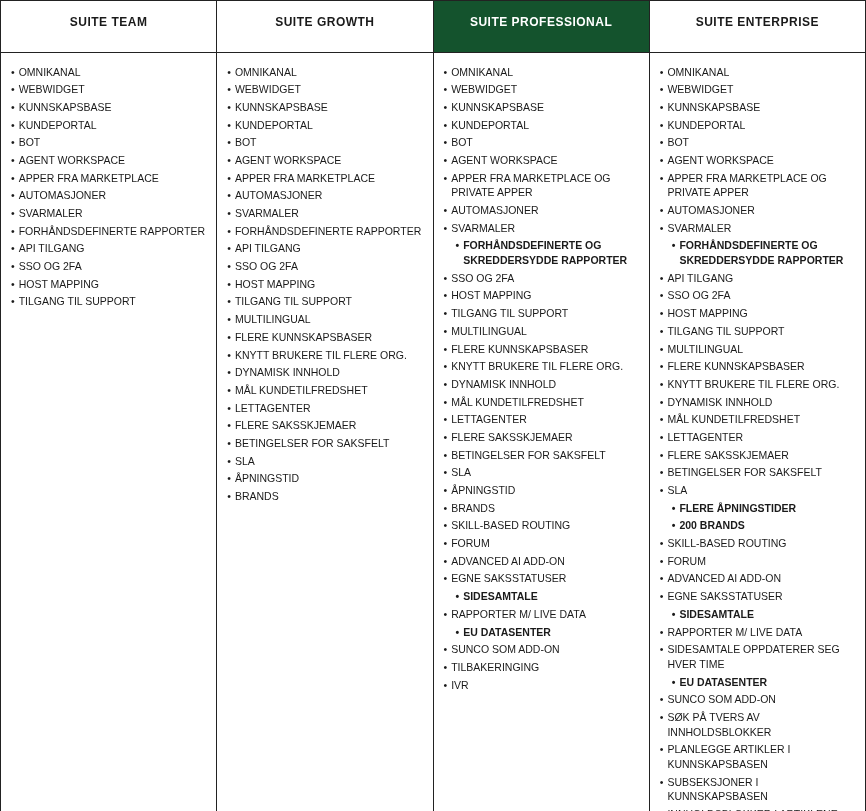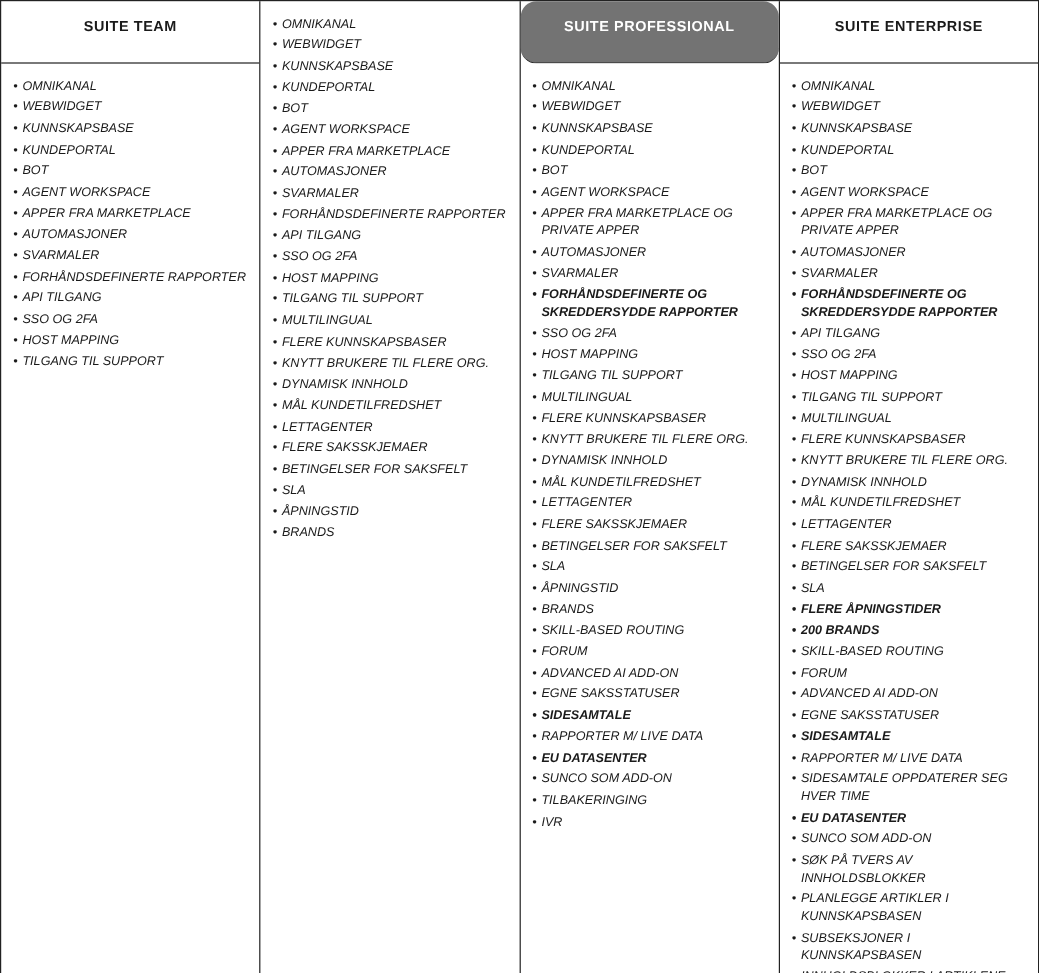--- a/index.html
+++ b/index.html
@@ -31,49 +31,48 @@
       font-weight: 900;
       font-size: 12px;
       letter-spacing: 0.5px;
       text-transform: uppercase;
       min-height: 52px;
       display: flex;
       align-items: center;
       justify-content: center;
     }
     .plan-col.highlighted .plan-header {
-      background: #737373;
+      background: #14532d;
       color: #fff;
-      border-radius: 13px;
     }
     .plan-features {
       flex: 1;
       padding: 10px 10px 8px 10px;
     }
     .plan-features ul {
       list-style: none;
       padding: 0;
-      font-style: italic;
     }
     .plan-features ul li {
       padding: 1.5px 0;
       font-size: 10.5px;
       line-height: 1.4;
       display: flex;
       align-items: flex-start;
       gap: 4px;
     }
     .plan-features ul li::before {
       content: "•";
       flex-shrink: 0;
       margin-top: 0px;
     }
     .plan-features ul li.bold-item {
       font-weight: 900;
       font-size: 10.5px;
+      margin-left: 12px;
     }
     .plan-features ul li.bold-item::before {
       content: "•";
     }
     .plan-col.highlighted .plan-features ul li,
     .plan-col.highlighted .plan-price {
       
     }
   </style>
 </head>
@@ -123,20 +122,21 @@
           <li>
             <span>HOST MAPPING</span>
           </li>
           <li>
             <span>TILGANG TIL SUPPORT</span>
           </li>
         </ul>
       </div>
     </div>
     <div class="plan-col">
+      <div class="plan-header">SUITE GROWTH</div>
       <div class="plan-features">
         <ul>
           <li>
             <span>OMNIKANAL</span>
           </li>
           <li>
             <span>WEBWIDGET</span>
           </li>
           <li>
             <span>KUNNSKAPSBASE</span>

